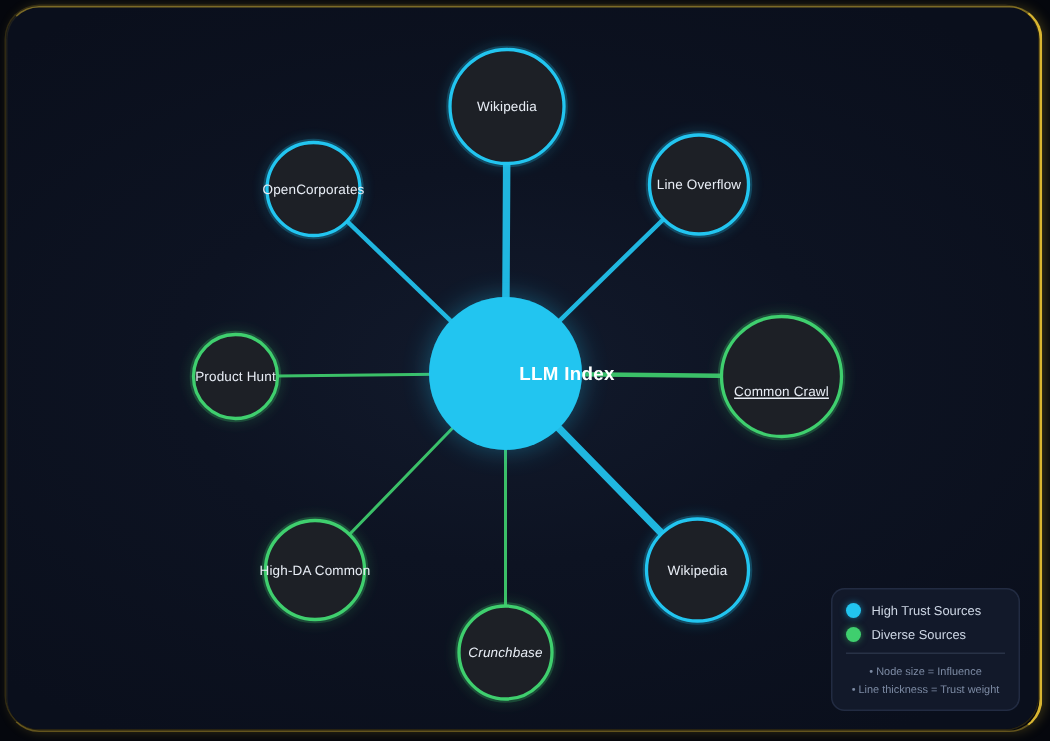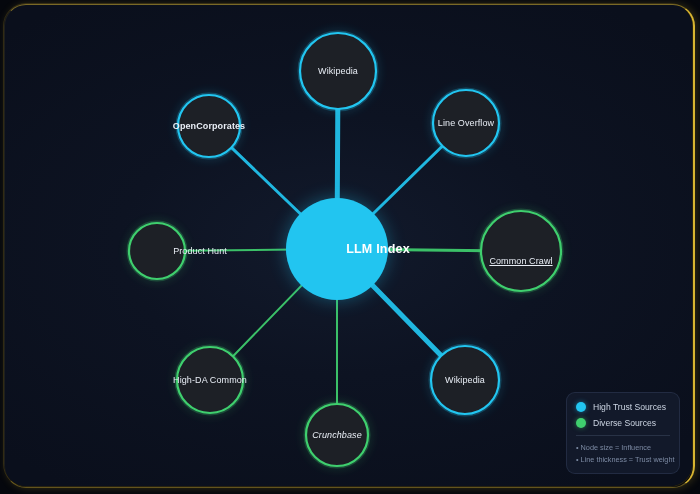--- a/index.html
+++ b/index.html
@@ -61,21 +61,21 @@
     font-size: 12.5px;
     font-weight: bold;
     white-space: nowrap;
     letter-spacing: 0.2px;
   }
 
   .legend {
     position: absolute;
     right: 12px;
     bottom: 12px;
-    width: 114px;
+    width: 126px;
     background: rgba(19,26,43,0.93);
     border: 1px solid rgba(80,100,140,0.26);
     border-radius: 9px;
     padding: 9px 9px 8px 9px;
     box-sizing: border-box;
     margin-top: 38px;
   }
   .legend-row {
     display: flex;
     align-items: center;
@@ -95,20 +95,21 @@
   .legend-div {
     height: 1px;
     background: rgba(120,140,175,0.22);
     margin: 7px 0 6px 0;
   }
   .legend-note {
     color: #7c8aa3;
     font-size: 7.3px;
     line-height: 1.55;
     white-space: nowrap;
+    text-align: center;
   }
 </style>
 </head>
 <body>
 
 <div id="root">
   <div class="card">
     <svg class="graph" id="graph-svg" viewBox="0 0 700 494" xmlns="http://www.w3.org/2000/svg">
       <defs>
         <filter id="glow-cyan" x="-120%" y="-120%" width="340%" height="340%">
@@ -165,22 +166,22 @@
         </g>
     </svg>
 
     <div id="labels-layer">
         <div class="node-label" style="left: 334px; top: 67px;">Wikipedia</div>
         <div class="node-label" style="left: 462px; top: 119px;">Line Overflow</div>
         <div class="node-label" style="left: 517px; top: 257px; text-decoration: underline;">Common Crawl</div>
         <div class="node-label" style="left: 461px; top: 376px;">Wikipedia</div>
         <div class="node-label" style="left: 333px; top: 431px; font-style: italic;">Crunchbase</div>
         <div class="node-label" style="left: 206px; top: 376px;">High-DA Common</div>
-        <div class="node-label" style="left: 153px; top: 247px; margin-left: 43px;">Product Hunt</div>
-        <div class="node-label" style="left: 205px; top: 122px; font-weight: bold;">OpenCorporates</div>
+        <div class="node-label" style="left: 153px; top: 247px;">Product Hunt</div>
+        <div class="node-label" style="left: 205px; top: 122px;">OpenCorporates</div>
         <div class="center-label" style="left: 333px; top: 245px; color: rgb(255, 255, 255); margin-left: 41px;">LLM Index</div>
       </div>
 
     <div class="legend">
       <div class="legend-row">
         <span class="swatch" id="sw0" style="background: rgb(34, 197, 240); box-shadow: rgba(34, 197, 240, 0.533) 0px 0px 5px;"></span>
         <span class="legend-text">High Trust Sources</span>
       </div>
       <div class="legend-row">
         <span class="swatch" id="sw1" style="background: rgb(63, 207, 110); box-shadow: rgba(63, 207, 110, 0.533) 0px 0px 5px;"></span>

